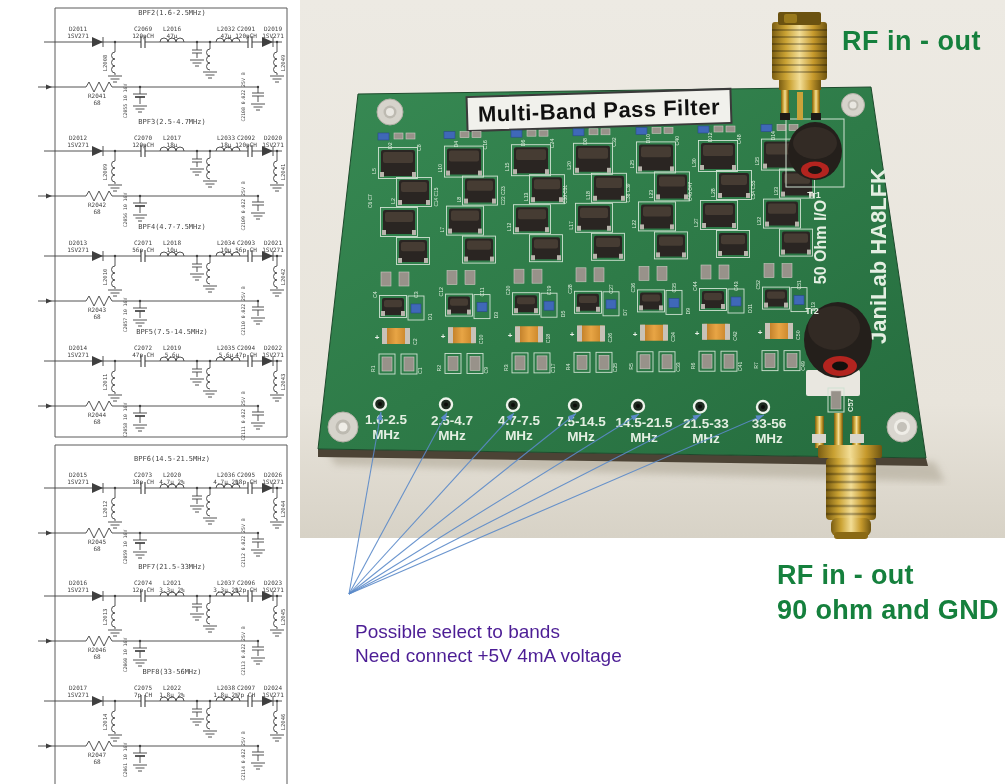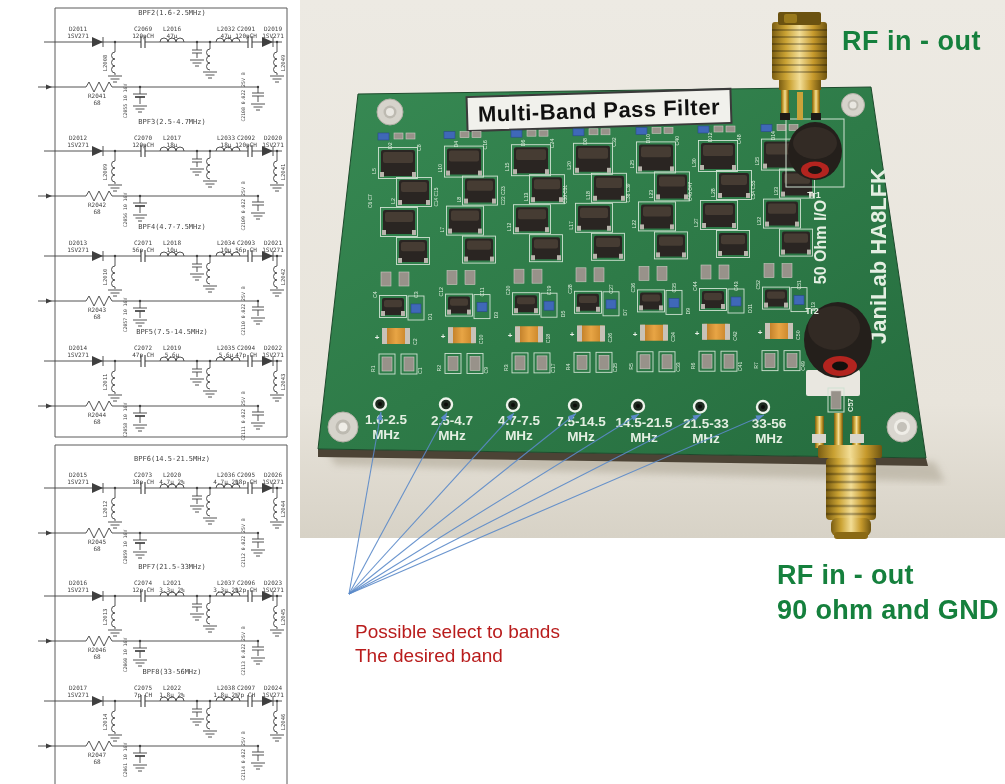--- a/index.html
+++ b/index.html
@@ -3,21 +3,21 @@
 <meta charset="utf-8">
 <style>
   html,body{margin:0;padding:0;}
   body{width:1005px;height:784px;background:#ffffff;overflow:hidden;position:relative;
        font-family:"Liberation Sans",sans-serif;}
   #gfx{position:absolute;left:0;top:0;}
   .txt{position:absolute;color:#15803d;}
   .rf-top{left:842px;top:26px;font-size:27px;font-weight:600;letter-spacing:.5px;}
   .rf-bottom{left:777px;top:558px;font-size:27px;font-weight:600;line-height:35px;letter-spacing:.3px;}
   .rf-bottom span{display:block;}
-  .note{left:355px;top:620px;font-size:19px;font-weight:400;line-height:23.5px;color:#b91c1c;}
+  .note{left:355px;top:620px;font-size:19px;font-weight:400;line-height:23.5px;color:#4c1d95;}
   .note span{display:block;}
 </style>
 </head>
 <body>
 
 <svg id="gfx" width="1005" height="784" viewBox="0 0 1005 784">
   <defs>
     <linearGradient id="goldH" x1="0" y1="0" x2="1" y2="0">
       <stop offset="0" stop-color="#7a5d12"></stop>
         <stop offset=".25" stop-color="#caa233"></stop>
@@ -990,14 +990,14 @@
     </g>
 </svg>
 
 <div class="txt rf-top">RF in - out</div>
 <div class="txt rf-bottom">
   <span>RF in - out</span>
   <span>90 ohm and GND</span>
 </div>
 <div class="txt note">
   <span>Possible select to bands</span>
-  <span>The desired band</span>
+  <span>Need connect +5V 4mA voltage</span>
 </div>
 
 </body></html>

